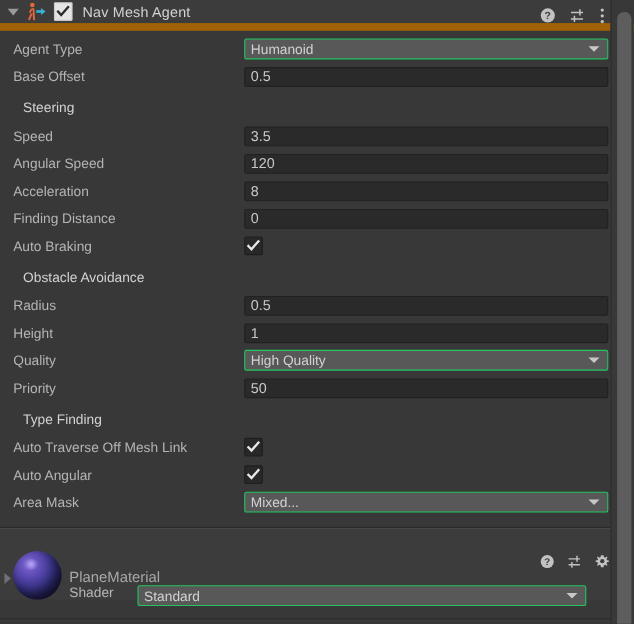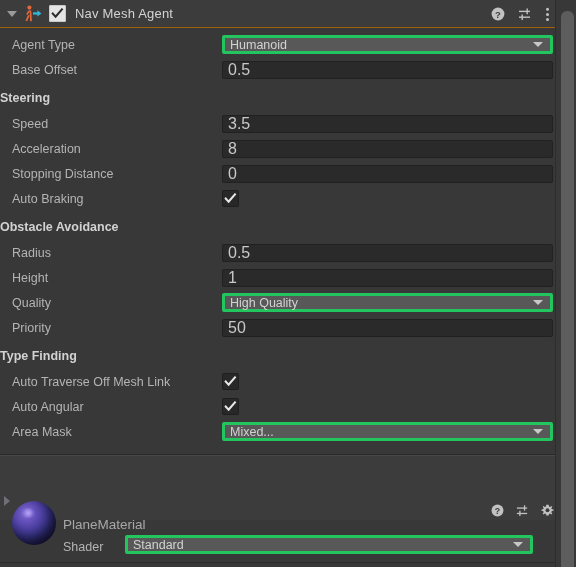--- a/index.html
+++ b/index.html
@@ -25,21 +25,21 @@
 
   
   .comp-header {
     position: relative;
     height: 28px;
     background: #3c3c3c;
     display: flex;
     align-items: center;
     padding-left: 4px;
     box-sizing: border-box;
-    border-bottom: 1px solid #a16207;
+    border-bottom: 7px solid #a16207;
   }
   .foldout {
     width: 16px;
     height: 28px;
     display: flex;
     align-items: center;
     justify-content: center;
     flex: 0 0 16px;
   }
   .tri-down {
@@ -104,46 +104,47 @@
     flex: 0 0 210px;
     color: #b4b4b4;
     font-size: 12.5px;
     white-space: nowrap;
     overflow: hidden;
   }
   .section-head {
     display: flex;
     align-items: center;
     height: 27px;
+    padding-left: 21px;
     box-sizing: border-box;
     color: #d2d2d2;
-    font-weight: bold;
+    font-weight: normal;
     font-size: 12.5px;
     margin-top: 2px;
   }
   .fieldwrap {
     flex: 1 1 auto;
     padding-right: 23px;
   }
   .text-field {
     height: 18px;
     background: #2a2a2a;
     border: 1px solid #212121;
     border-radius: 2px;
     display: flex;
     align-items: center;
     padding: 0 5px;
     color: #c8c8c8;
-    font-size: 16px;
+    font-size: 13px;
     box-sizing: border-box;
   }
   .popup-field {
     height: 19px;
     background: #585858;
-    border: 3px solid #22c55e;
+    border: 1px solid #22c55e;
     border-radius: 2px;
     display: flex;
     align-items: center;
     padding: 0 5px;
     color: #d2d2d2;
     font-size: 12.5px;
     box-sizing: border-box;
     justify-content: space-between;
   }
   .popup-arrow {
@@ -217,21 +218,21 @@
     align-items: center;
     gap: 12px;
   }
   .shader-row {
     position: absolute;
     left: 0;
     top: 532px;
     width: 556px;
     height: 22px;
     display: flex;
-    align-items: flex-end;
+    align-items: flex-start;
   }
   .shader-label {
     margin-left: 63px;
     width: 62px;
     flex: 0 0 62px;
     color: #b4b4b4;
     font-size: 12.5px;
   }
   .shader-field {
     flex: 1 1 auto;
@@ -347,32 +348,40 @@
 
     <div class="row">
       <div class="label">Speed</div>
       <div class="fieldwrap">
         <div class="text-field">
           <span>3.5</span>
         </div>
       </div>
     </div>
 
+    <div class="row">
+      <div class="label">Angular Speed</div>
+      <div class="fieldwrap">
+        <div class="text-field">
+          <span>120</span>
+        </div>
+      </div>
+    </div>
 
     <div class="row">
       <div class="label">Acceleration</div>
       <div class="fieldwrap">
         <div class="text-field">
           <span>8</span>
         </div>
       </div>
     </div>
 
     <div class="row">
-      <div class="label">Stopping Distance</div>
+      <div class="label">Finding Distance</div>
       <div class="fieldwrap">
         <div class="text-field">
           <span>0</span>
         </div>
       </div>
     </div>
 
     <div class="row">
       <div class="label">Auto Braking</div>
       <div class="fieldwrap">

